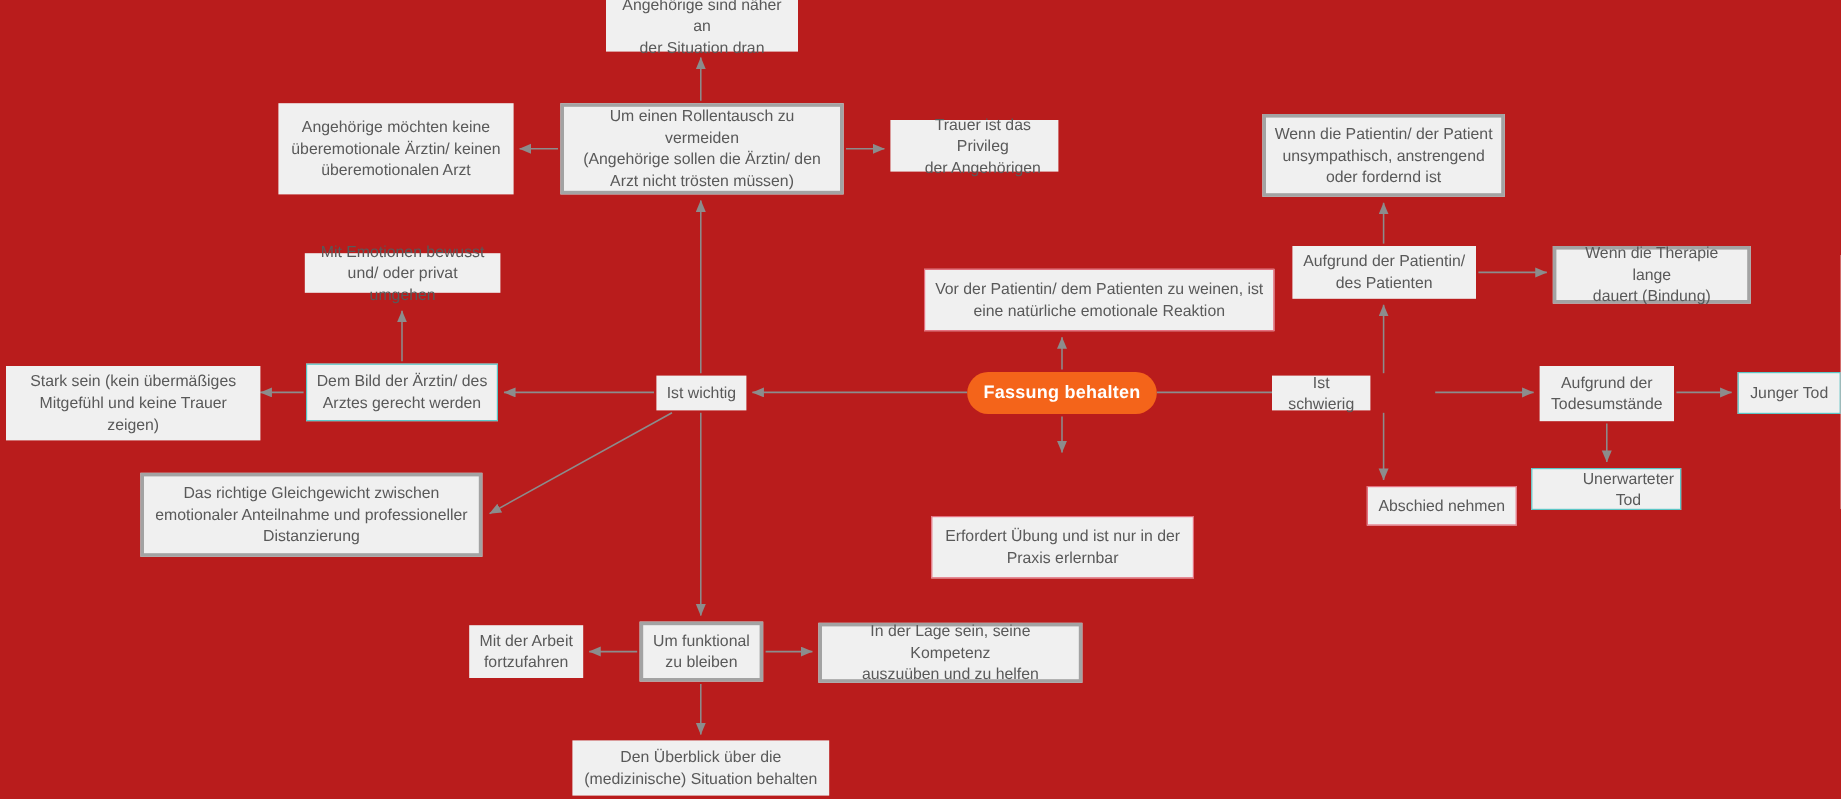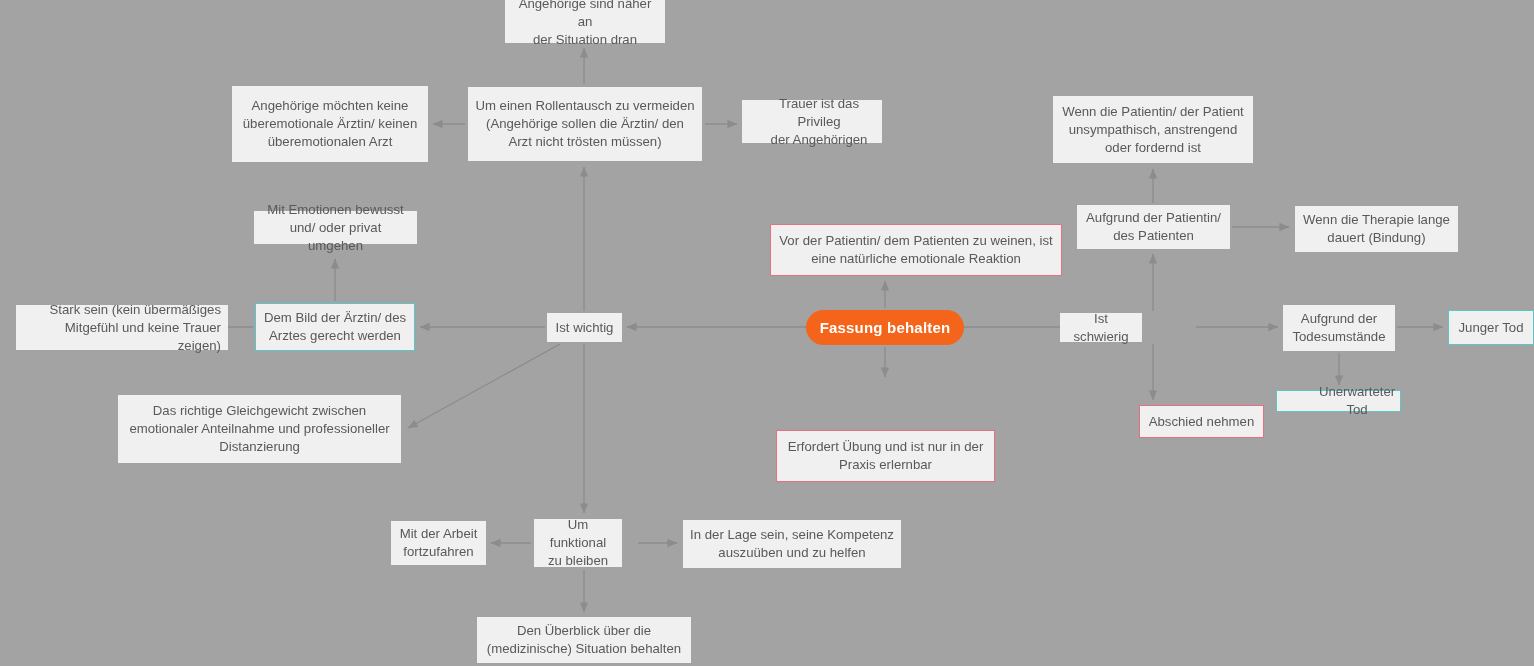--- a/index.html
+++ b/index.html
@@ -4,21 +4,21 @@
 <style>
   html,body{margin:0;padding:0;background:#ffffff;}
   body{
     font-family:"Liberation Sans","DejaVu Sans",sans-serif;
     color:#5a5a5a;
   }
   #canvas{
     position:relative;
     width:1534px;
     height:666px;
-    background:#a3a3a3;
+    background:#b91c1c;
     overflow:hidden;
   }
   svg#edges{
     position:absolute;
     left:0;top:0;
     width:1534px;height:666px;
     pointer-events:none;
   }
   .node{
     position:absolute;
@@ -28,21 +28,21 @@
     font-size:13.2px;
     line-height:18px;
     display:flex;
     align-items:center;
     justify-content:center;
     text-align:center;
     padding:3px 7px;
     white-space:pre-line;
   }
   .node.plain{border:none;}
-  .node.gray{border:1px solid #a3a3a3;}
+  .node.gray{border:3px solid #a3a3a3;}
   .node.teal{border:1.6px solid #5cc6c6;}
   .node.pink{border:1.6px solid #e4717f;}
   .node.center{
     background:#f4641a;
     color:#ffffff;
     font-weight:bold;
     border:none;
     border-radius:22px;
     font-size:15px;
     letter-spacing:.2px;
@@ -92,21 +92,21 @@
 Arzt nicht trösten müssen)</div>
       <div class="node plain" style="left: 232px; top: 86px; width: 196px; height: 76px;">Angehörige möchten keine
 überemotionale Ärztin/ keinen
 überemotionalen Arzt</div>
       <div class="node plain" style="left: 742px; top: 100px; width: 140px; height: 43px; padding-left: 21px;">Trauer ist das Privileg
 der Angehörigen</div>
       <div class="node plain" style="left: 254px; top: 211px; width: 163px; height: 33px;">Mit Emotionen bewusst
 und/ oder privat umgehen</div>
       <div class="node teal" style="left: 255px; top: 303px; width: 160px; height: 48px;">Dem Bild der Ärztin/ des
 Arztes gerecht werden</div>
-      <div class="node plain" style="left: 16px; top: 305px; width: 212px; height: 45px; text-align: right;">Stark sein (kein übermäßiges
+      <div class="node plain" style="left: 5px; top: 305px; width: 212px; height: 62px;">Stark sein (kein übermäßiges
 Mitgefühl und keine Trauer zeigen)</div>
       <div class="node plain" style="left: 547px; top: 313px; width: 75px; height: 29px;">Ist wichtig</div>
       <div class="node gray" style="left: 117px; top: 394px; width: 285px; height: 70px;">Das richtige Gleichgewicht zwischen
 emotionaler Anteilnahme und professioneller
 Distanzierung</div>
       <div class="node pink" style="left: 739px; top: 224px; width: 292px; height: 52px; margin-left: 31px;">Vor der Patientin/ dem Patienten zu weinen, ist
 eine natürliche emotionale Reaktion</div>
       <div class="node center" style="left: 806px; top: 310px; width: 158px; height: 35px;">Fassung behalten</div>
       <div class="node pink" style="left: 776px; top: 382px; width: 219px; height: 52px; margin-top: 48px;">Erfordert Übung und ist nur in der
 Praxis erlernbar</div>
@@ -115,22 +115,22 @@
       <div class="node plain" style="left: 1077px; top: 205px; width: 153px; height: 44px;">Aufgrund der Patientin/
 des Patienten</div>
       <div class="node gray" style="left: 1052px; top: 95px; width: 202px; height: 69px;">Wenn die Patientin/ der Patient
 unsympathisch, anstrengend
 oder fordernd ist</div>
       <div class="node gray" style="left: 1294px; top: 205px; width: 165px; height: 48px; text-align: center;">Wenn die Therapie lange
 dauert (Bindung)</div>
       <div class="node plain" style="left: 1283px; top: 305px; width: 112px; height: 46px;">Aufgrund der
 Todesumstände</div>
       <div class="node teal" style="left: 1448px; top: 310px; width: 86px; height: 35px;">Junger Tod</div>
-      <div class="node teal" style="left: 1276px; top: 390px; width: 125px; height: 22px; padding-left: 44px;">Unerwarteter Tod</div>
-      <div class="node gray" style="left: 533px; top: 518px; width: 90px; height: 50px;">Um funktional
+      <div class="node teal" style="left: 1276px; top: 390px; width: 125px; height: 35px; padding-left: 44px;">Unerwarteter Tod</div>
+      <div class="node gray" style="left: 533px; top: 518px; width: 103px; height: 50px;">Um funktional
 zu bleiben</div>
       <div class="node plain" style="left: 391px; top: 521px; width: 95px; height: 44px;">Mit der Arbeit
 fortzufahren</div>
       <div class="node gray" style="left: 682px; top: 519px; width: 220px; height: 50px;">In der Lage sein, seine Kompetenz
 auszuüben und zu helfen</div>
       <div class="node plain" style="left: 477px; top: 617px; width: 214px; height: 46px;">Den Überblick über die
 (medizinische) Situation behalten</div>
     </div>
 </div>
 

